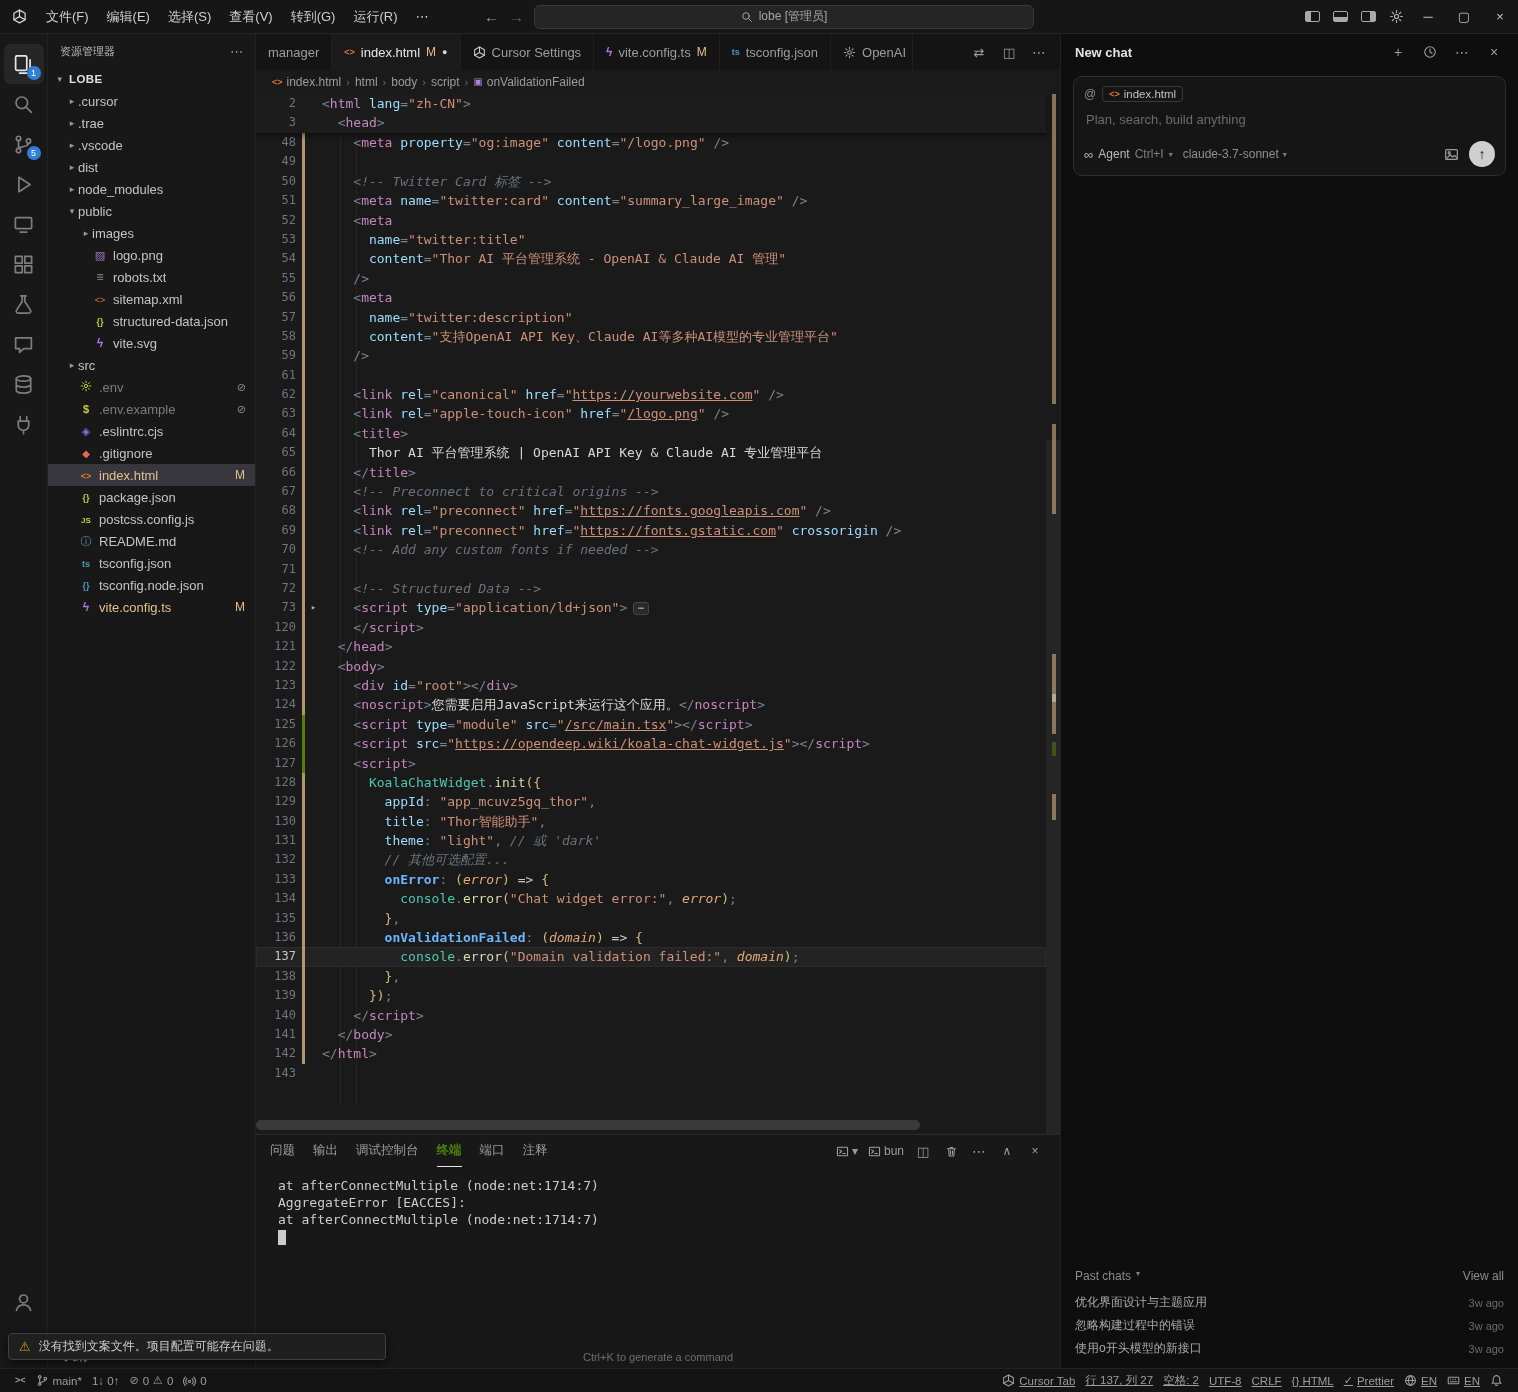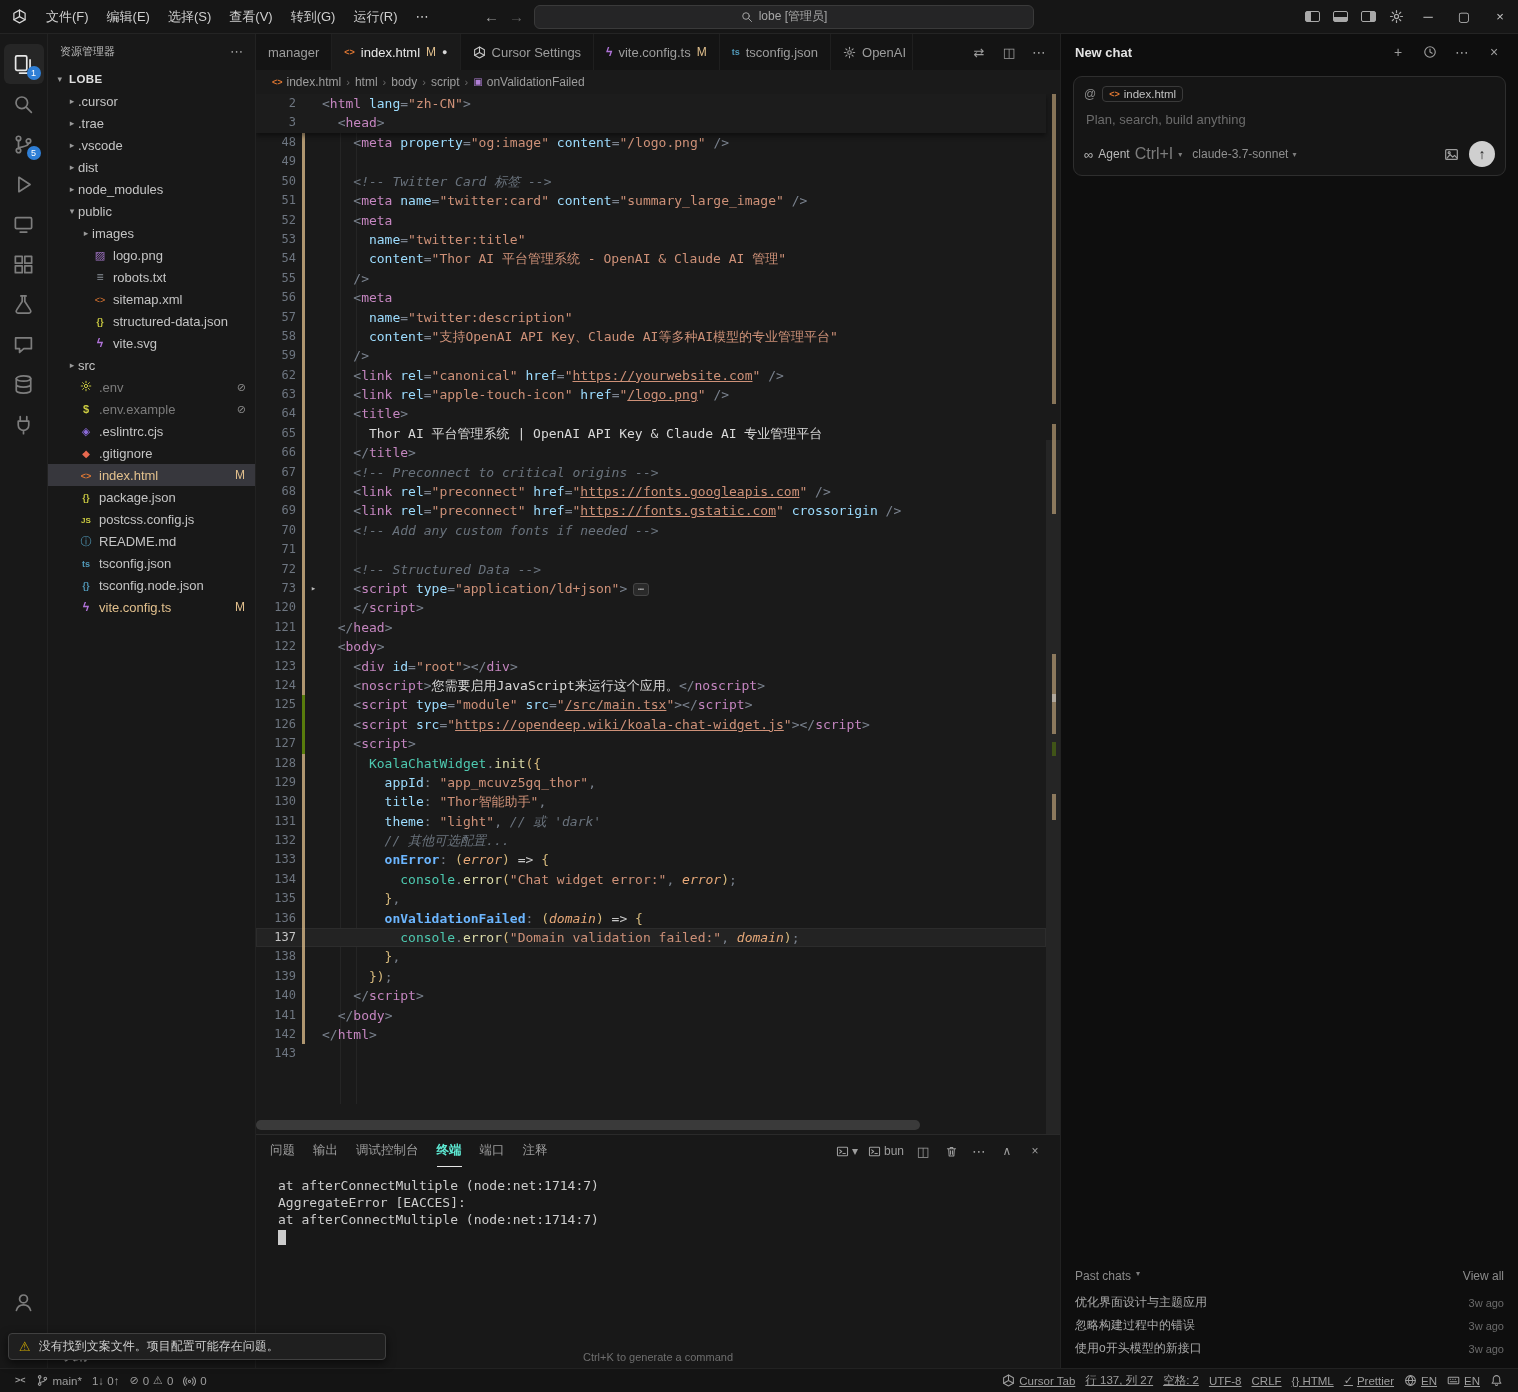--- a/index.html
+++ b/index.html
@@ -123,21 +123,21 @@
   .ruler { position:absolute; top:0; right:0; bottom:0; width:14px; }
   .ruler .thumb { position:absolute; left:0; right:0; background:rgba(255,255,255,.05); }
   .ruler .seg { position:absolute; right:4px; width:4px; }
   .hscroll { position:absolute; left:0; bottom:4px; height:10px; right:14px; }
   .hscroll .hthumb { position:absolute; left:0; width:84%; height:100%; background:rgba(121,121,121,.35); border-radius:5px; }
 
   
   .panel { height:234px; flex:none; background:#181818; border-top:1px solid #2a2a2a; display:flex; flex-direction:column; }
   .panel-tabs { height:32px; flex:none; display:flex; align-items:center; padding:0 14px; gap:18px; font-size:12.5px; color:#9d9d9d; }
   .ptab { height:100%; display:flex; align-items:center; border-bottom:1px solid transparent; }
-  .ptab.active { color:#5eead4; border-bottom-color:#e6e6e6; font-weight:bold; }
+  .ptab.active { color:#4d7c0f; border-bottom-color:#e6e6e6; font-weight:bold; }
   .panel-actions { margin-left:auto; display:flex; align-items:center; gap:6px; color:#9d9d9d; }
   .pa { height:24px; min-width:22px; padding:0 2px; display:flex; align-items:center; justify-content:center; gap:3px; font-size:13px; }
   .pa .plbl { font-size:12px; }
   .terminal { flex:1; padding:10px 0 0 22px; font-family:"DejaVu Sans Mono","Liberation Mono",monospace;
     font-size:13px; line-height:17px; color:#cccccc; overflow:hidden; }
   .term-dim { color:#8a8a8a; }
   .term-vite { color:#d19a66; }
   .term-err { color:#f14c4c; }
   .term-path { color:#d16d9e; }
   .term-cursor { display:inline-block; width:8px; height:15px; background:#cccccc; vertical-align:-2px; margin-top:2px; }
@@ -150,21 +150,21 @@
   .ai-header-icons { margin-left:auto; display:flex; gap:12px; align-items:center; color:#9d9d9d; }
   .ai-hi { width:20px; height:20px; display:flex; align-items:center; justify-content:center; font-size:14px; }
   .ai-input { margin:6px 12px; background:#151515; border:1px solid #2e2e2e; border-radius:9px; padding:9px 10px 8px; }
   .ai-ctx-row { display:flex; align-items:center; gap:6px; }
   .at-btn { color:#8b8b8b; font-size:12px; }
   .ctx-chip { display:flex; align-items:center; gap:4px; border:1px solid #3a3a3a; border-radius:4px;
     padding:1px 6px; color:#c0c0c0; font-size:11.5px; }
   .ai-placeholder { margin:10px 2px 14px; color:#6b6b6b; font-size:13px; }
   .ai-bottom { display:flex; align-items:center; gap:10px; font-size:12px; color:#b9b9b9; }
   .agent-chip { display:flex; align-items:center; gap:5px; }
-  .kbd { color:#7d7d7d; font-size:16px; }
+  .kbd { color:#7d7d7d; font-size:12px; }
   .chev-sm { color:#7d7d7d; font-size:8px; }
   .model-pick { color:#8f8f8f; display:flex; align-items:center; gap:4px; }
   .ai-bottom-right { margin-left:auto; display:flex; align-items:center; gap:10px; }
   .send-btn { width:26px; height:26px; border-radius:50%; background:#cfcfcf; color:#1a1a1a;
     display:flex; align-items:center; justify-content:center; font-size:14px; font-weight:bold; }
   .ai-spacer { flex:1; }
   .past { margin:0 14px 8px; }
   .past-head { display:flex; align-items:flex-start; color:#8c8c8c; font-size:12px; margin-bottom:8px; }
   .past-head .va { margin-left:auto; }
   .past-item { height:23px; display:flex; align-items:center; color:#a8a8a8; font-size:12px; }
@@ -619,20 +619,26 @@
               <span class="ln">58</span>
               <span class="gm mod"></span>
               <span class="fd"></span>
               <span class="lc"><span class="tk-attr">      content</span><span class="tk-p">=</span><span class="tk-str">"支持OpenAI API Key、Claude AI等多种AI模型的专业管理平台"</span></span>
             </div>
             <div class="line">
               <span class="ln">59</span>
               <span class="gm mod"></span>
               <span class="fd"></span>
               <span class="lc"><span class="tk-p">    /&gt;</span></span>
+            </div>
+            <div class="line">
+              <span class="ln">61</span>
+              <span class="gm mod"></span>
+              <span class="fd"></span>
+              <span class="lc"></span>
             </div>
             <div class="line">
               <span class="ln">62</span>
               <span class="gm mod"></span>
               <span class="fd"></span>
               <span class="lc"><span class="tk-p">    &lt;</span><span class="tk-tag">link</span><span class="tk-attr"> rel</span><span class="tk-p">=</span><span class="tk-str">"canonical"</span><span class="tk-attr"> href</span><span class="tk-p">=</span><span class="tk-str">"</span><span class="tk-strl">https://yourwebsite.com</span><span class="tk-str">"</span><span class="tk-p"> /&gt;</span></span>
             </div>
             <div class="line">
               <span class="ln">63</span>
               <span class="gm mod"></span>

